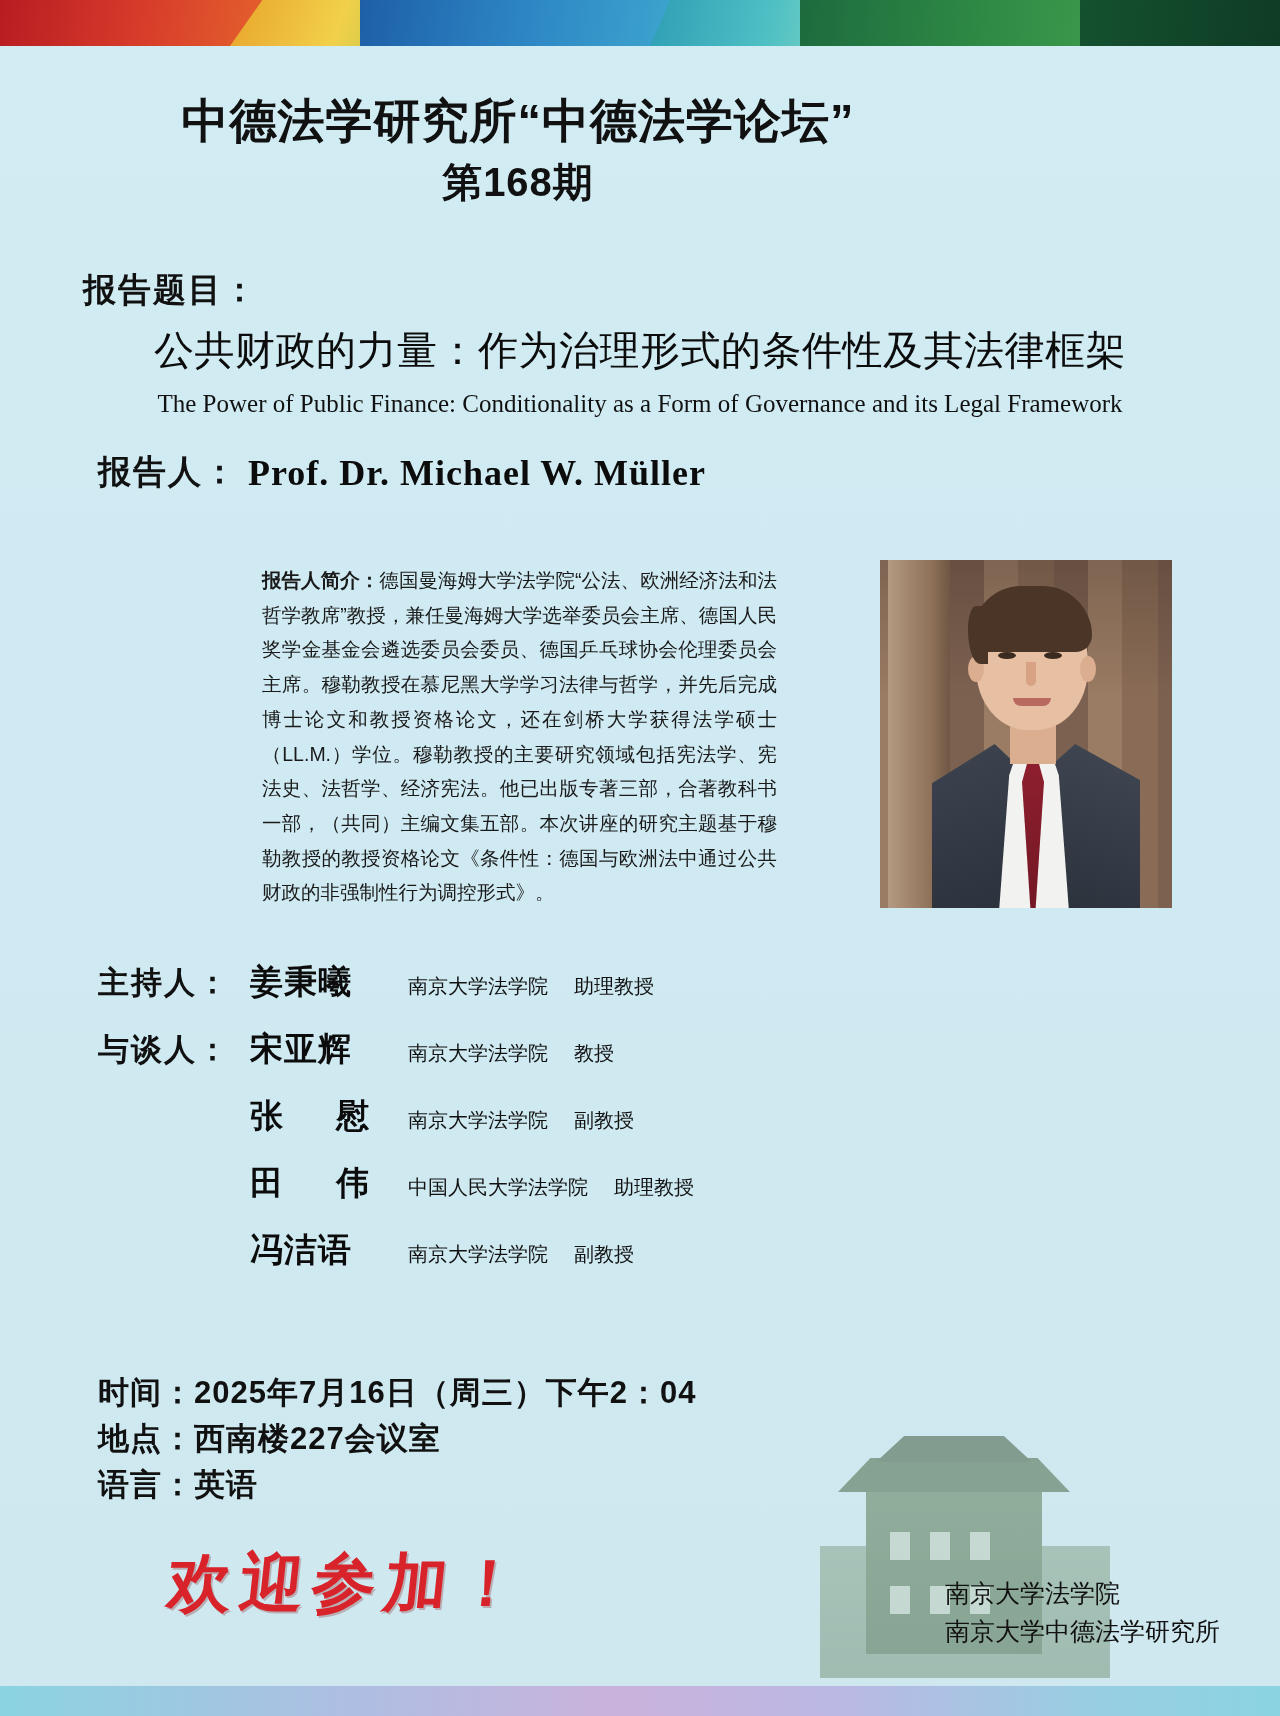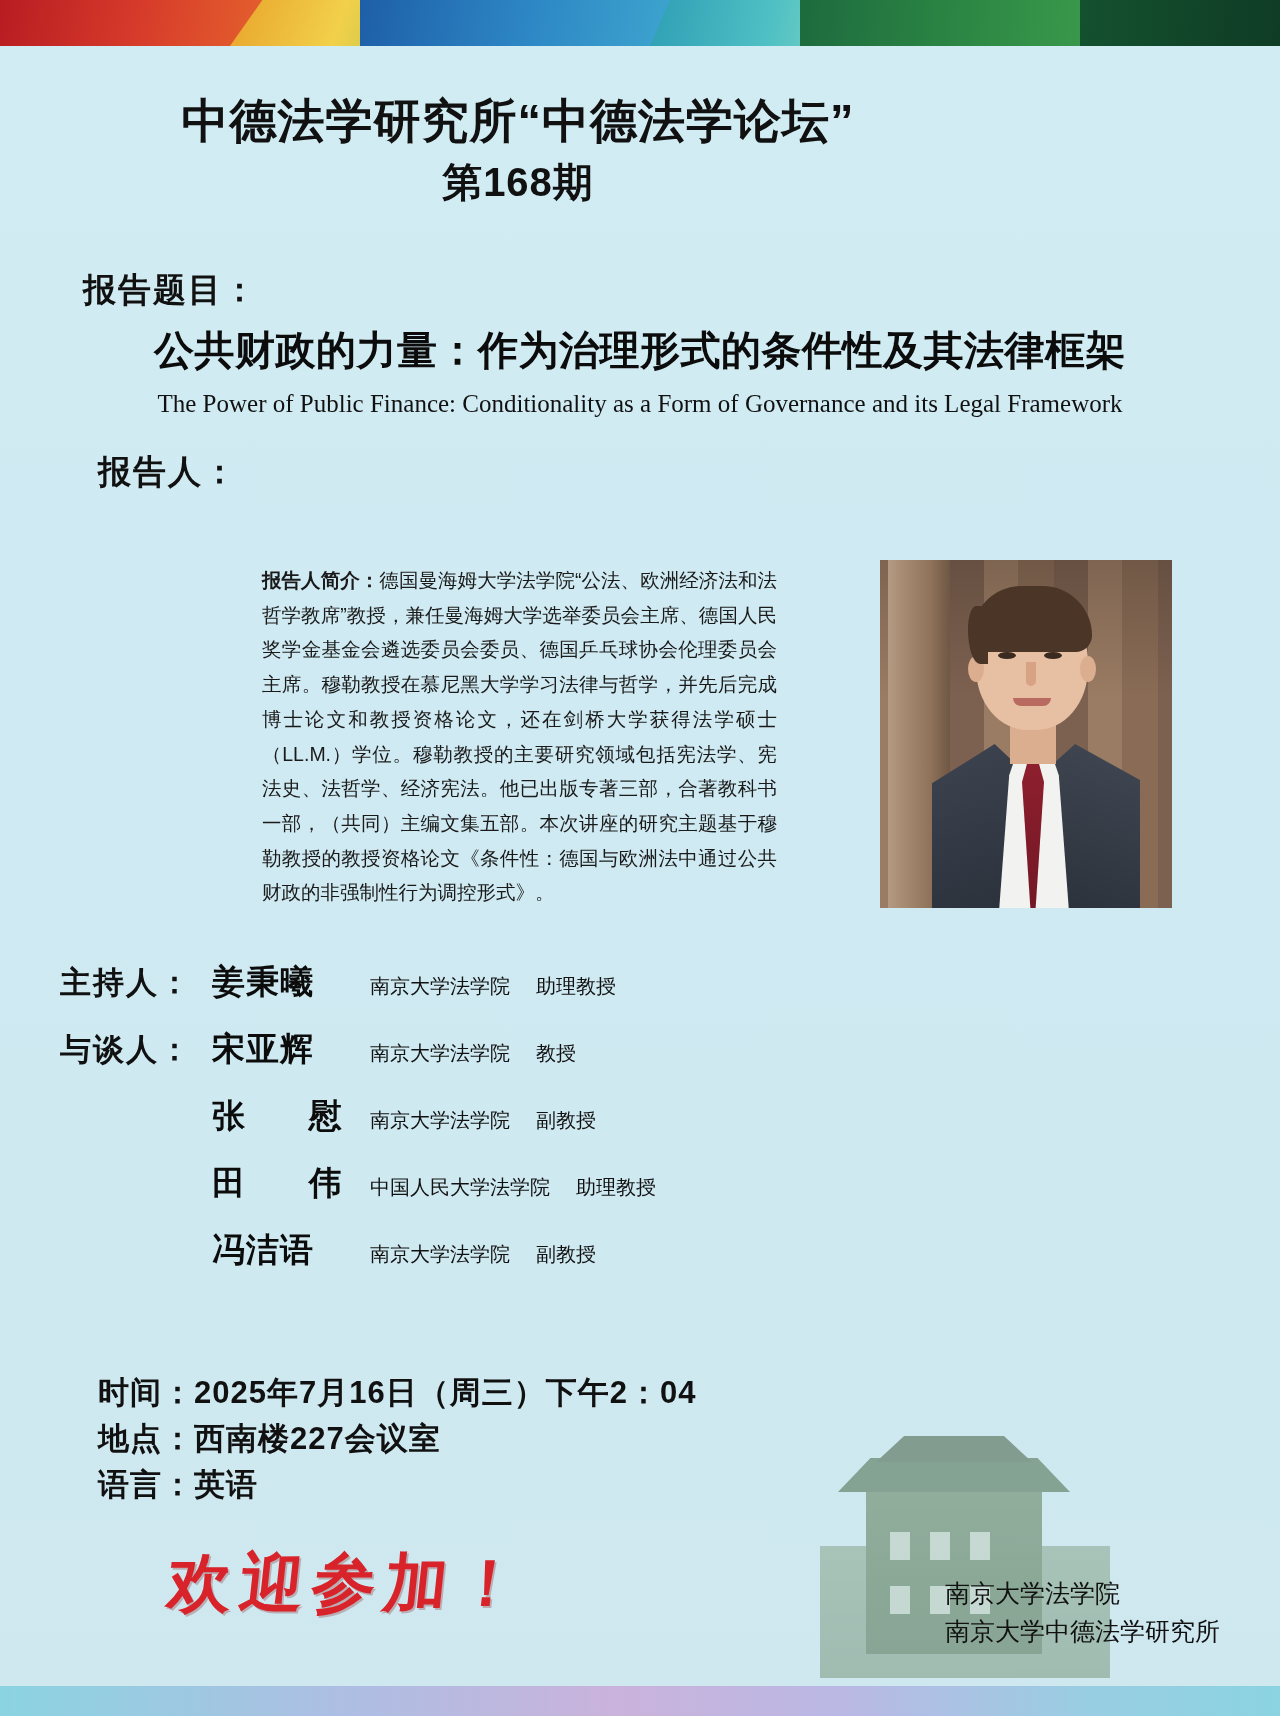--- a/index.html
+++ b/index.html
@@ -74,21 +74,21 @@
     font-weight: bold;
     color: #111;
   }
   .lbl-topic { top: 268px; left: 83px; font-size: 33px; letter-spacing: 2px; }
 
   .topic-cn {
     position: absolute;
     top: 323px; left: 0; width: 1280px;
     text-align: center;
     font-size: 40px;
-    font-weight: bold;
+    font-weight: normal;
     color: #0c0c0c;
     letter-spacing: 0.5px;
   }
   .topic-en {
     position: absolute;
     top: 390px; left: 0; width: 1280px;
     text-align: center;
     font-size: 25px;
     color: #111;
     font-family: "Liberation Serif", "DejaVu Serif", serif;
@@ -189,22 +189,21 @@
     background: linear-gradient(200deg,#414853,#2b313b);
     clip-path: polygon(0 26%, 42% 0, 100% 22%, 100% 100%, 0 100%);
   }
 
   
   .people { position: absolute; top: 960px; left: 0; width: 1280px; }
   .person-row {
     display: flex;
     align-items: baseline;
     margin-bottom: 22px;
-    padding-left: 60px;
-    font-family: Liberation Mono, monospace;
+    padding-left: 98px;
   }
   .p-role {
     font-size: 31px;
     font-weight: bold;
     color: #111;
     letter-spacing: 2px;
     width: 152px;
     flex: 0 0 152px;
   }
   .p-name {
@@ -303,20 +302,21 @@
     <div class="title-main">中德法学研究所“中德法学论坛”</div>
     <div class="title-sub">第168期</div>
   </div>
 
   <div class="label-row lbl-topic">报告题目：</div>
   <div class="topic-cn">公共财政的力量：作为治理形式的条件性及其法律框架</div>
   <div class="topic-en">The Power of Public Finance: Conditionality as a Form of Governance and its Legal Framework</div>
 
   <div class="speaker-row">
     <span class="speaker-label">报告人：</span>
+    <span class="speaker-name">Prof. Dr. Michael W. Müller</span>
   </div>
 
   <div class="bio">
     <b>报告人简介：</b><span>德国曼海姆大学法学院“公法、欧洲经济法和法哲学教席”教授，兼任曼海姆大学选举委员会主席、德国人民奖学金基金会遴选委员会委员、德国乒乓球协会伦理委员会主席。穆勒教授在慕尼黑大学学习法律与哲学，并先后完成博士论文和教授资格论文，还在剑桥大学获得法学硕士（LL.M.）学位。穆勒教授的主要研究领域包括宪法学、宪法史、法哲学、经济宪法。他已出版专著三部，合著教科书一部，（共同）主编文集五部。本次讲座的研究主题基于穆勒教授的教授资格论文《条件性：德国与欧洲法中通过公共财政的非强制性行为调控形式》。</span>
   </div>
 
   <div class="portrait">
     <div class="p-bg"></div>
     <div class="p-col"></div>
     <div class="p-jacket-l"></div>

